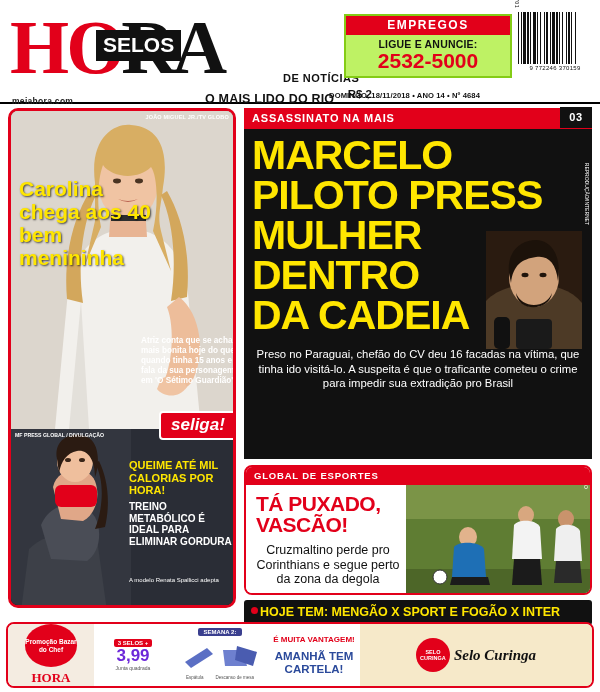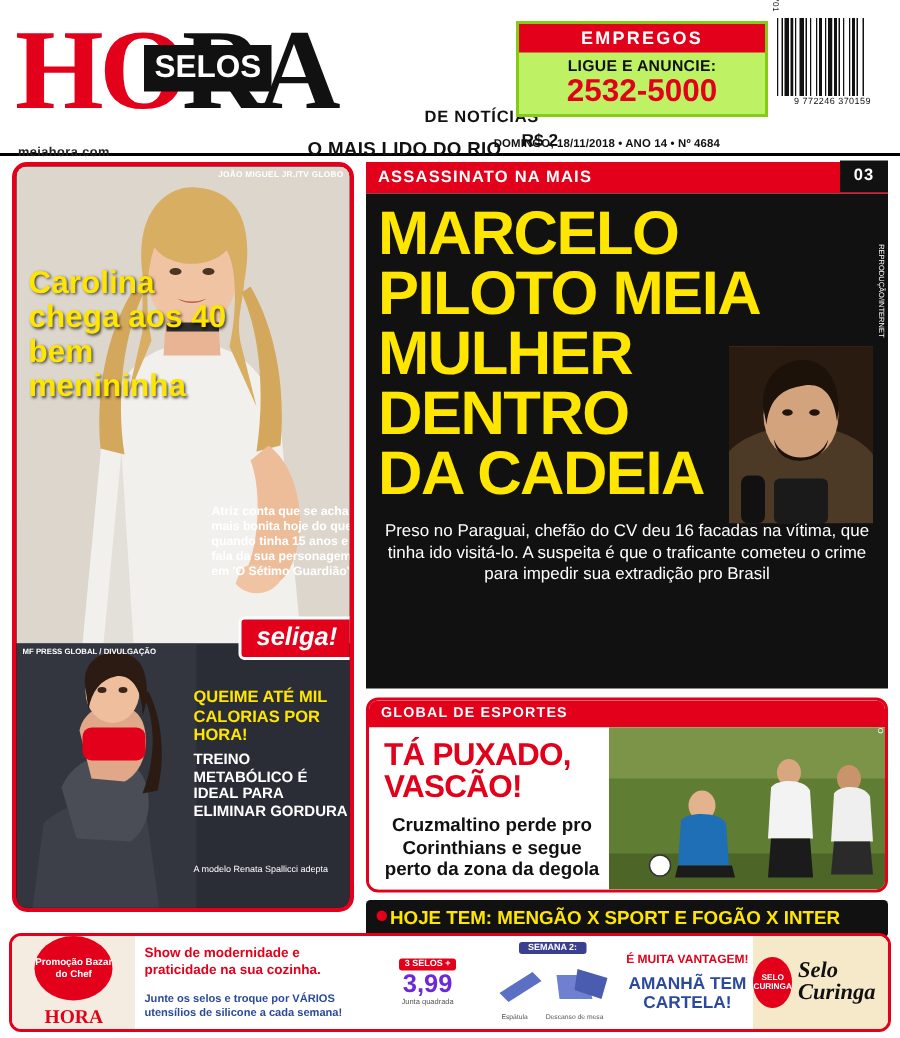--- a/index.html
+++ b/index.html
@@ -163,21 +163,21 @@
   }
 
   .esportes-wrap { margin-top:6px; border:2px solid #e2001a; border-radius:8px; overflow:hidden; }
   .esportes-bar {
     background:#e2001a; color:#fff; font-weight:bold; font-size:9.5px;
     padding:3px 8px 4px 8px; letter-spacing:0.8px;
   }
   .esportes-body { display:flex; background:#fff; height:108px; position:relative;}
   .esportes-left { width:160px; padding:8px 6px 4px 10px; }
   .esp-head { color:#e2001a; font-weight:bold; font-size:21px; line-height:21px; letter-spacing:-0.5px;}
-  .esp-sub { margin-top:8px; font-weight:bold; font-size:12.5px; line-height:14.5px; color:#111; text-align:center;}
+  .esp-sub { margin-top:8px; font-weight:normal; font-size:12.5px; line-height:14.5px; color:#111; text-align:center;}
   .esportes-photo {
     flex:1; position:relative; overflow:hidden;
     background: linear-gradient(180deg,#6f8a3c 0%, #5d7a33 55%, #4c6629 100%);
   }
   .esp-credit {
     position:absolute; right:1px; top:4px; font-size:5px; color:#fff;
     transform:rotate(90deg); transform-origin:right top; white-space:nowrap;
   }
   .hoje-bar {
     margin-top:5px; background:#111; color:#ffe600; font-weight:bold; font-size:12.5px;
@@ -365,21 +365,21 @@
             <ellipse cx="39" cy="44" rx="3.5" ry="2.2" fill="#20150c"></ellipse>
             <ellipse cx="57" cy="44" rx="3.5" ry="2.2" fill="#20150c"></ellipse>
             <rect x="30" y="88" width="36" height="30" rx="4" fill="#1a1a1a"></rect>
             <rect x="8" y="86" width="16" height="32" rx="5" fill="#111"></rect>
           </svg>
         </div>
         <div class="mug-credit">REPRODUÇÃO/INTERNET</div>
 
         <div class="main-head">
           <div>MARCELO</div>
-          <div>PILOTO MEIA</div>
+          <div>PILOTO PRESS</div>
           <div>MULHER</div>
           <div>DENTRO</div>
           <div>DA CADEIA</div>
         </div>
         <div class="main-sub">Preso no Paraguai, chefão do CV deu 16 facadas na vítima, que tinha ido visitá-lo. A suspeita é que o traficante cometeu o crime para impedir sua extradição pro Brasil</div>
       </div>
 
       <div class="esportes-wrap">
         <div class="esportes-bar">GLOBAL DE ESPORTES</div>
         <div class="esportes-body">
@@ -418,24 +418,20 @@
         <span>HOJE TEM: MENGÃO X SPORT E FOGÃO X INTER</span>
       </div>
     </div>
   </div>
 
   <div class="footer-ad">
     <div class="ad-seg ad1">
       <div class="promo-circle">Promoção Bazar do Chef</div>
       <div class="ad-logo-h">HORA</div>
     </div>
-    <div class="ad-seg ad2">
-      <div class="ad2-top">Show de modernidade e praticidade na sua cozinha.</div>
-      <div class="ad2-bot">Junte os selos e troque por VÁRIOS utensílios de silicone a cada semana!</div>
-    </div>
     <div class="ad-seg ad3">
       <div class="selos-tag">3 SELOS +</div>
       <div class="selos-price">3,99</div>
       <div class="selos-note">Junta quadrada</div>
     </div>
     <div class="ad-seg ad4">
       <div class="semana-tag">SEMANA 2:</div>
       <svg width="86" height="34" viewBox="0 0 86 34" style="margin-top:4px;">
         <path d="M8 22 L30 8 L36 14 L14 28 Z" fill="#5b6fc4"></path>
         <path d="M46 10 L66 10 L70 26 L48 26 Z" fill="#6e80cf"></path>

